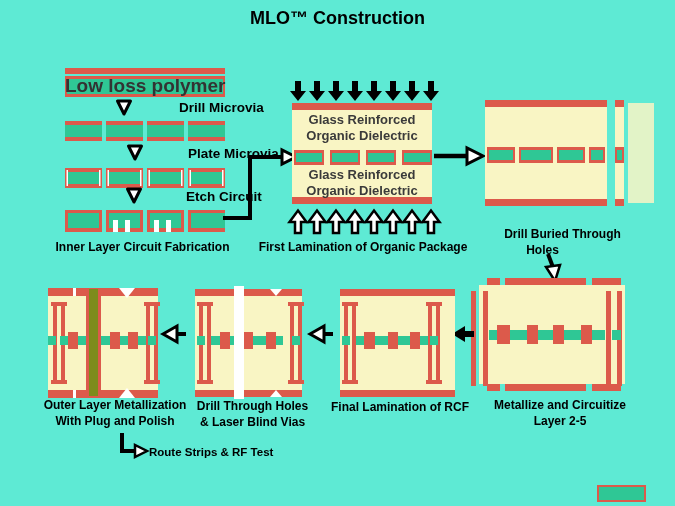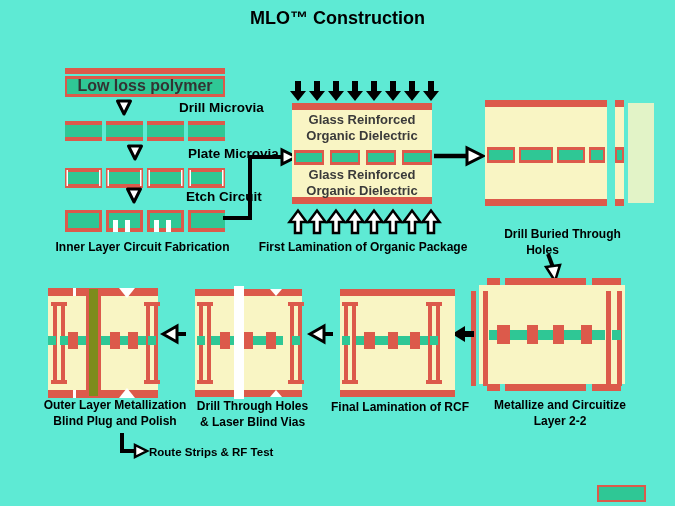--- a/index.html
+++ b/index.html
@@ -266,43 +266,43 @@
     <g>
       <polyline points="122,433 122,451 135,451" class="line"></polyline>
       <polygon points="135,445 135,457 147,451" class="open-head" style="stroke-width:2.5"></polygon>
     </g>
 
     <rect x="598" y="486" width="47" height="15" class="f-green" stroke="#dc5a4b" stroke-width="2"></rect>
   </svg>
 
   <div class="lbl title">MLO™ Construction</div>
 
-  <div class="lbl" style="left:65px;top:78px;width:160px;text-align:center;font-size:16px;color:#333;">Low loss polymer</div>
+  <div class="lbl" style="left:65px;top:78px;width:160px;text-align:center;font-size:19px;color:#333;">Low loss polymer</div>
 
   <div class="lbl step" style="left:136px;top:100px;">Drill Microvia</div>
   <div class="lbl step" style="left:145px;top:146px;">Plate Microvia</div>
   <div class="lbl step" style="left:143px;top:189px;">Etch Circuit</div>
 
   <div class="lbl cap" style="left:45px;top:239px;width:195px;">Inner Layer Circuit Fabrication</div>
 
   <div class="lbl gro" style="left:292px;top:112px;">Glass Reinforced</div>
   <div class="lbl gro" style="left:292px;top:128px;">Organic Dielectric</div>
   <div class="lbl gro" style="left:292px;top:167px;">Glass Reinforced</div>
   <div class="lbl gro" style="left:292px;top:183px;">Organic Dielectric</div>
 
   <div class="lbl cap" style="left:252px;top:239px;width:222px;">First Lamination of Organic Package</div>
 
   <div class="lbl cap" style="left:480px;top:226px;width:165px;">Drill Buried Through</div>
   <div class="lbl cap" style="left:460px;top:242px;width:165px;">Holes</div>
 
   <div class="lbl cap" style="left:475px;top:397px;width:170px;">Metallize and Circuitize</div>
-  <div class="lbl cap" style="left:475px;top:413px;width:170px;">Layer 2-2</div>
+  <div class="lbl cap" style="left:475px;top:413px;width:170px;">Layer 2-5</div>
 
   <div class="lbl cap" style="left:322px;top:399px;width:156px;">Final Lamination of RCF</div>
 
   <div class="lbl cap" style="left:180px;top:398px;width:145px;">Drill Through Holes</div>
   <div class="lbl cap" style="left:180px;top:414px;width:145px;">&amp; Laser Blind Vias</div>
 
   <div class="lbl cap" style="left:35px;top:397px;width:160px;">Outer Layer Metallization</div>
-  <div class="lbl cap" style="left:35px;top:413px;width:160px;">Blind Plug and Polish</div>
+  <div class="lbl cap" style="left:35px;top:413px;width:160px;">With Plug and Polish</div>
 
   <div class="lbl" style="left:149px;top:444px;font-size:11.5px;">Route Strips &amp; RF Test</div>
 </div>
 
 </body></html>

